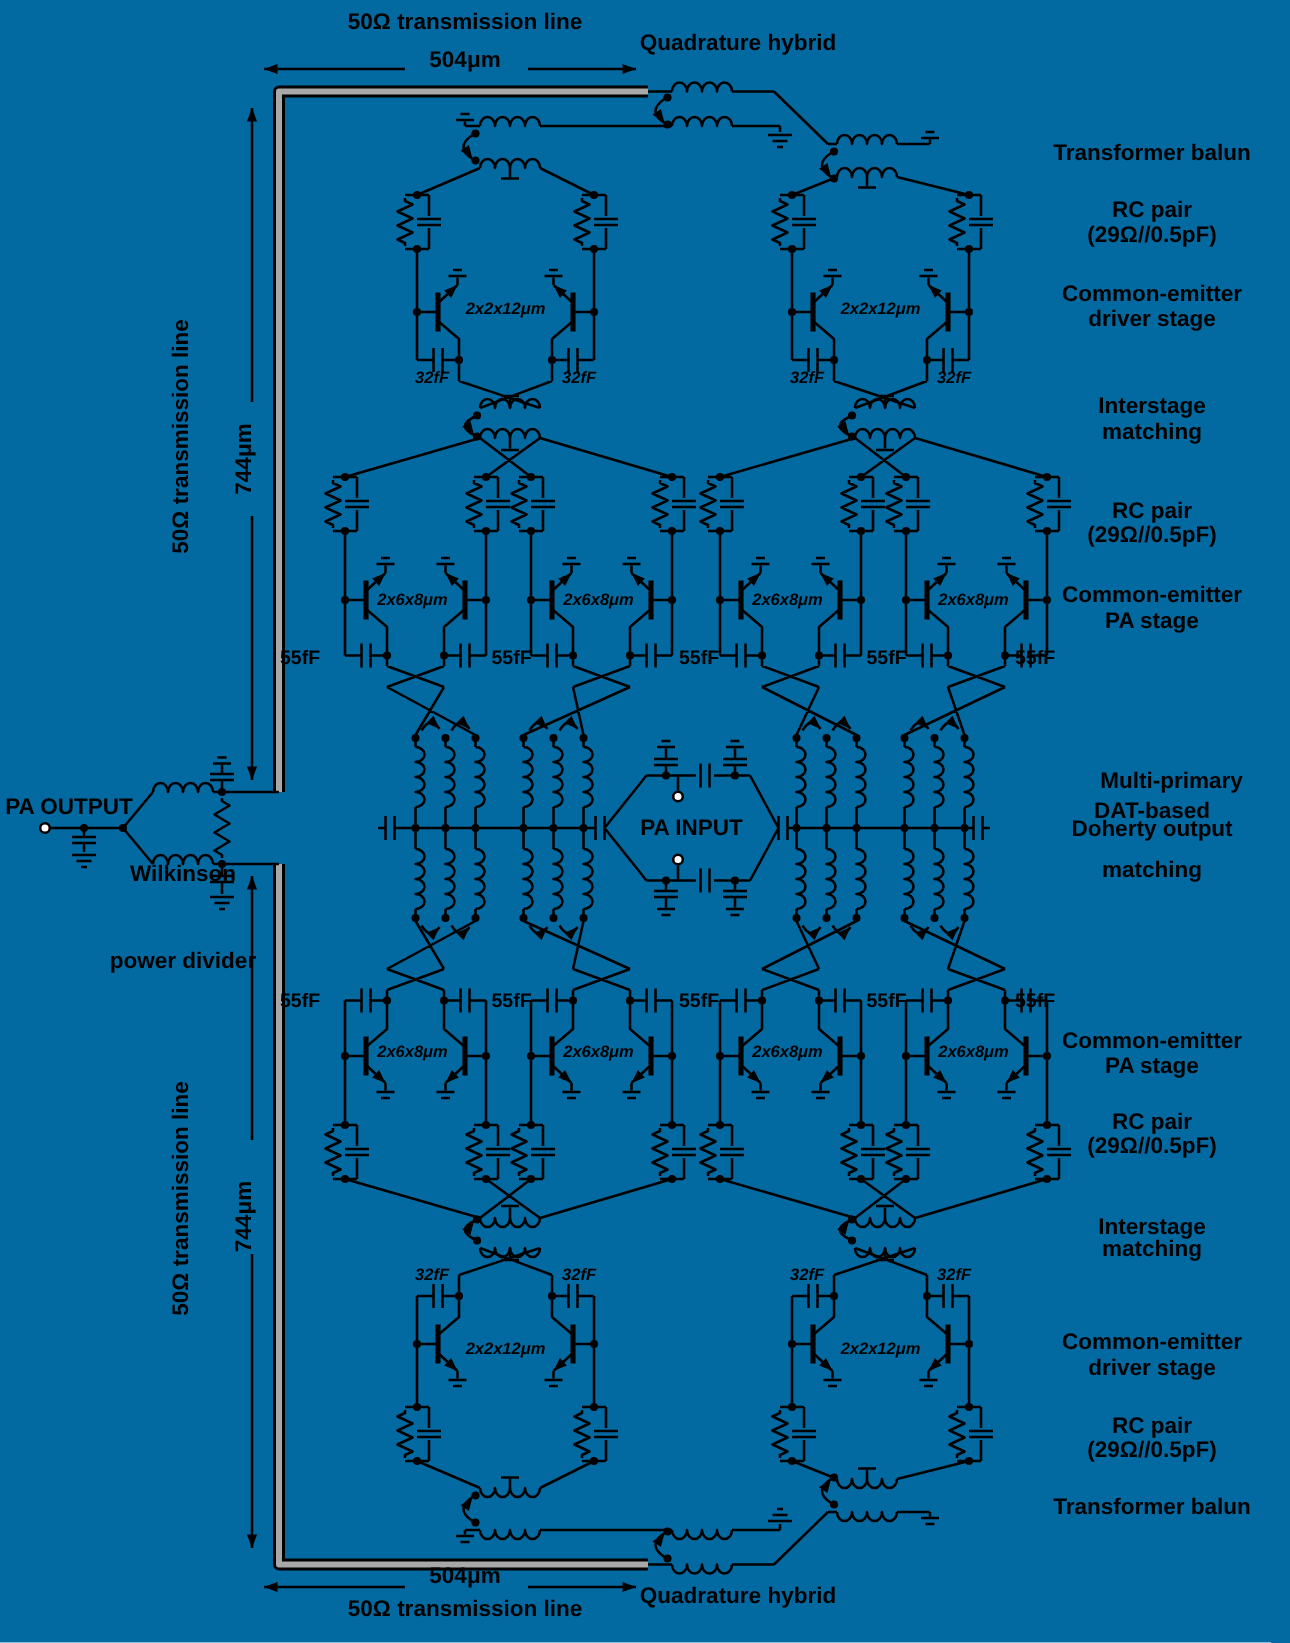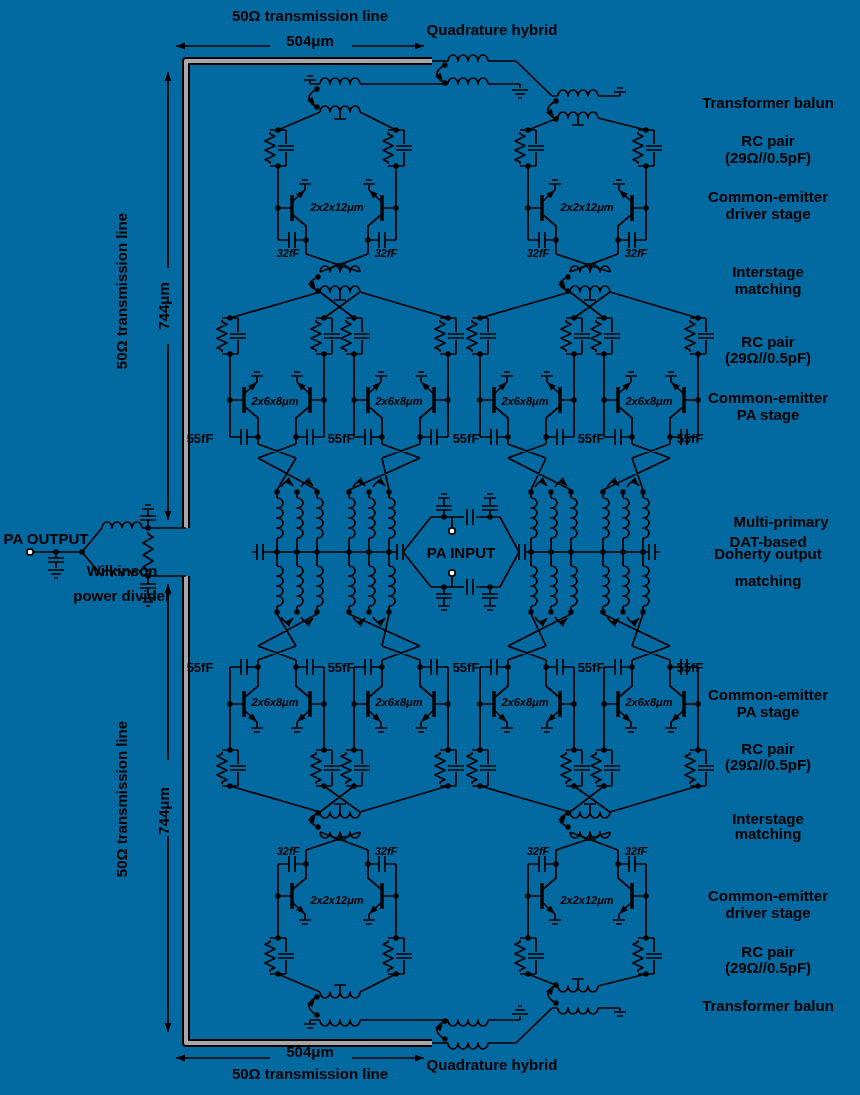--- a/index.html
+++ b/index.html
@@ -204,22 +204,22 @@
         <circle cx="30" cy="552" r="3.2" class="term"></circle>
       </g>
   </svg>
   <div id="labels">
       <div class="lbl t15" style="left: 310px; top: 15px;">50Ω transmission line</div>
       <div class="lbl t15" style="left: 310px; top: 40px;">504μm</div>
       <div class="lbl t15" style="left: 492px; top: 29px;">Quadrature hybrid</div>
       <div class="lbl t15 rot" style="left: 121px; top: 291px;">50Ω transmission line</div>
       <div class="lbl t15 rot" style="left: 163px; top: 306px;">744μm</div>
       <div class="lbl t15" style="left: 46px; top: 538px;">PA OUTPUT</div>
-      <div class="lbl t15" style="left: 122px; top: 570px;">Wilkinson</div>
-      <div class="lbl t15" style="left: 122px; top: 595px;">power divider</div>
+      <div class="lbl t15" style="left: 122px; top: 583px;">Wilkinson</div>
+      <div class="lbl t15" style="left: 122px; top: 641px;">power divider</div>
       <div class="lbl t15 rot" style="left: 121px; top: 799px;">50Ω transmission line</div>
       <div class="lbl t15 rot" style="left: 163px; top: 811px;">744μm</div>
       <div class="lbl t15" style="left: 461px; top: 552px;">PA INPUT</div>
       <div class="lbl t15" style="left: 310px; top: 1051px;">504μm</div>
       <div class="lbl t15" style="left: 310px; top: 1073px;">50Ω transmission line</div>
       <div class="lbl t15" style="left: 492px; top: 1064px;">Quadrature hybrid</div>
       <div class="lbl t15" style="left: 768px; top: 102px;">Transformer balun</div>
       <div class="lbl t15" style="left: 768px; top: 140px;">RC pair</div>
       <div class="lbl t15" style="left: 768px; top: 157px;">(29Ω//0.5pF)</div>
       <div class="lbl t15" style="left: 768px; top: 196px;">Common-emitter</div>

